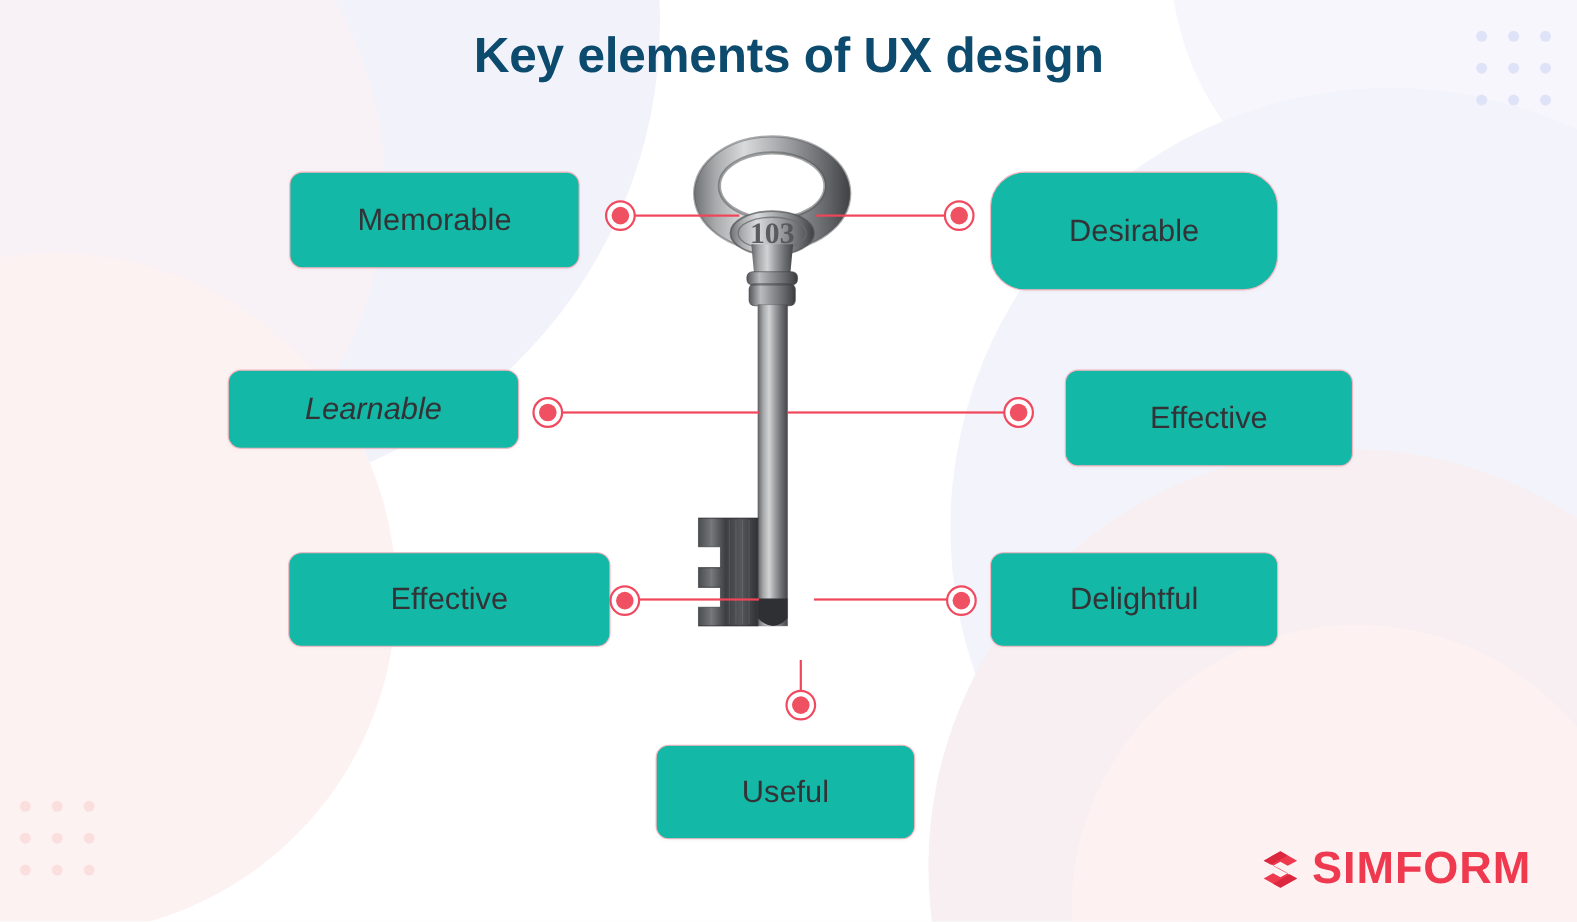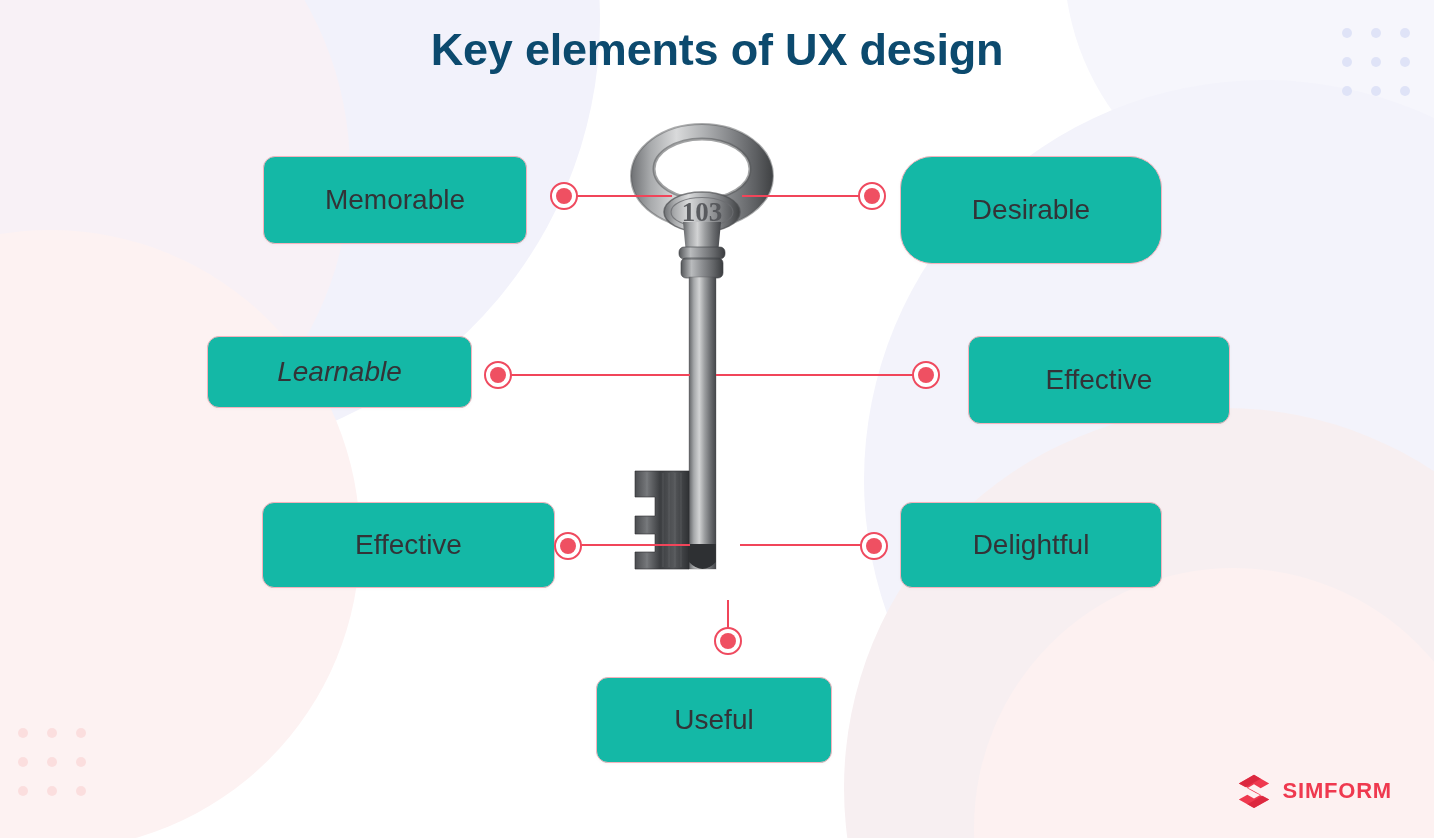--- a/index.html
+++ b/index.html
@@ -120,21 +120,21 @@
 
   
   #logo {
     position:absolute;
     right:42px; bottom:28px;
     display:flex; align-items:center; gap:10px;
     z-index:6;
   }
   #logo-mark { width:38px; height:38px; display:block; }
   #logo-text {
-    font-size:22px; font-weight:bold;
+    font-size:41px; font-weight:bold;
     color:#ef394f;
     letter-spacing:0.8px;
     line-height:1;
   }
 </style>
 </head>
 <body>
 
 <div id="stage">
 

